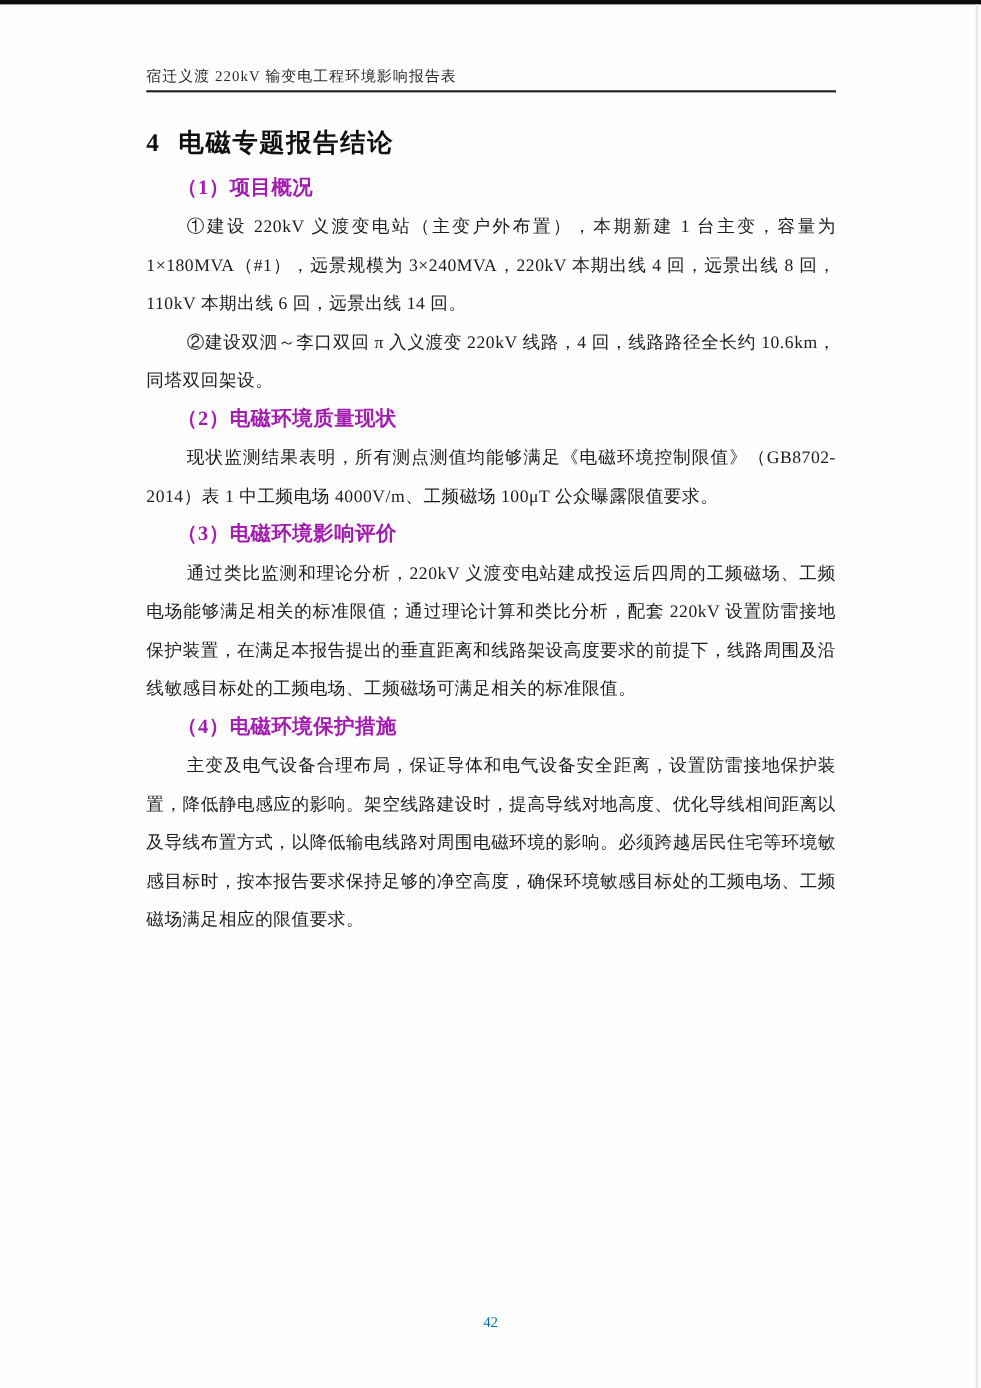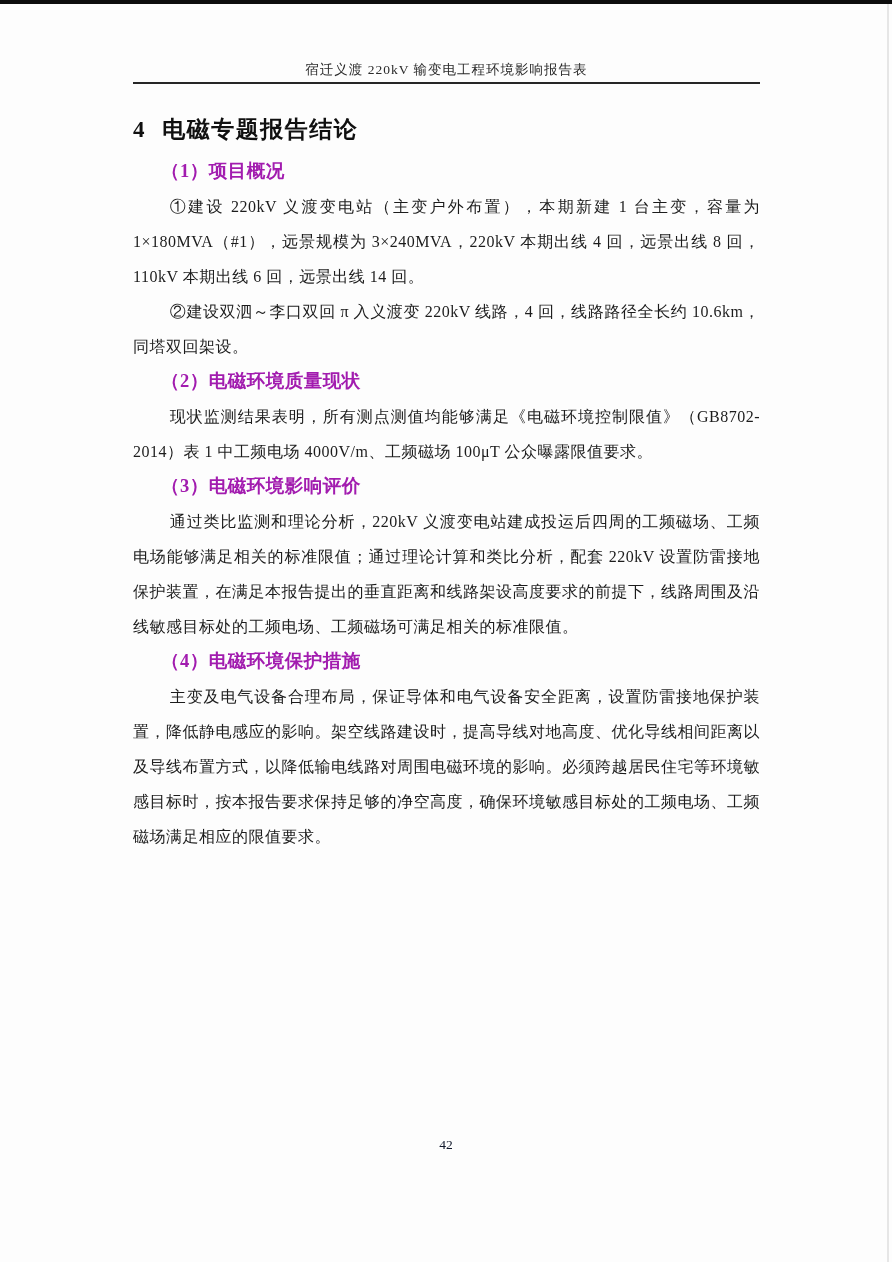--- a/index.html
+++ b/index.html
@@ -32,21 +32,21 @@
     background: #e6e6e6;
   }
   .content {
     position: absolute;
     left: 133px;
     top: 0;
     width: 627px;
   }
   .header-title {
     margin-top: 61px;
-    text-align: center;
+    text-align: left;
     font-size: 13.5px;
     line-height: 18px;
     letter-spacing: 1px;
     color: #2a2a2a;
   }
   .header-rule {
     margin-top: 3px;
     height: 0;
     border-bottom: 2px solid #262626;
   }
@@ -73,26 +73,26 @@
     font-size: 16px;
     line-height: 35px;
     text-align: justify;
     text-indent: 2.3em;
     letter-spacing: 0.5px;
     color: #1c1c1c;
   }
   .page-number {
     position: absolute;
     left: 0;
-    top: 1136px;
+    top: 1193px;
     width: 100%;
     text-align: center;
     font-size: 13.5px;
     line-height: 18px;
-    color: #0f172a;
+    color: #0369a1;
   }
 </style>
 </head>
 <body>
 
 <div class="page">
   <div class="scan-top-edge"></div>
   <div class="scan-right-edge"></div>
 
   <div class="content">

